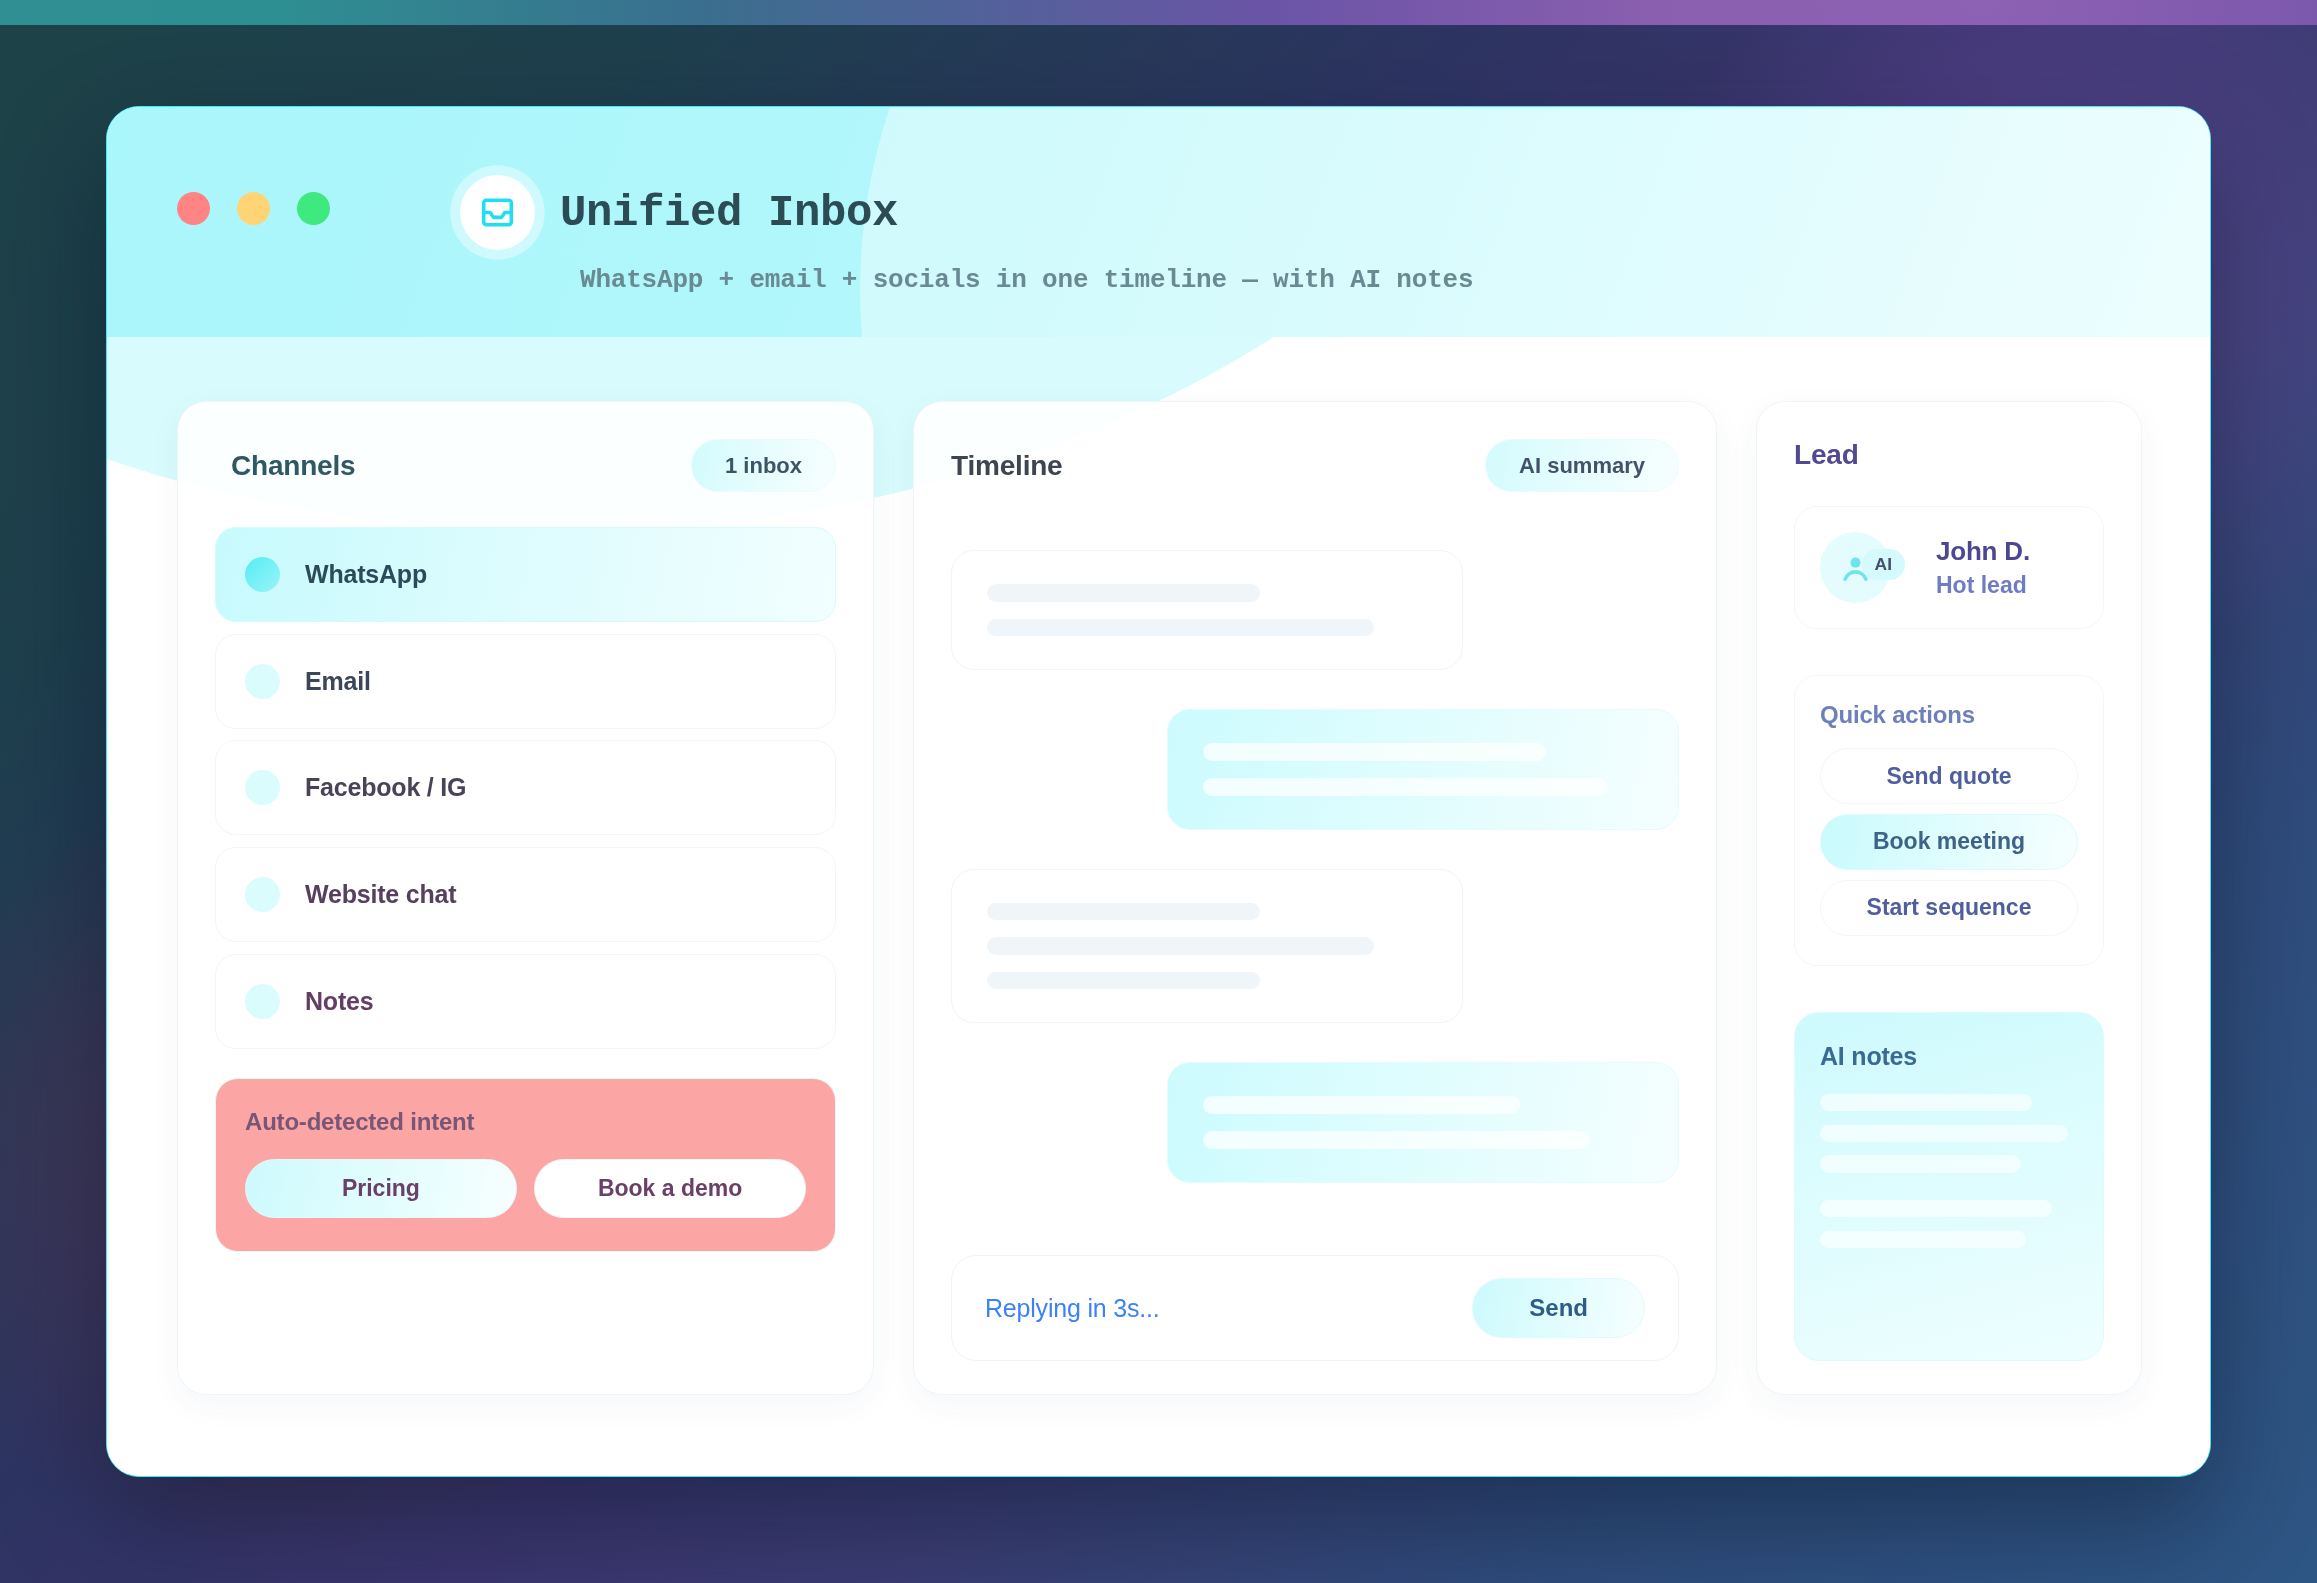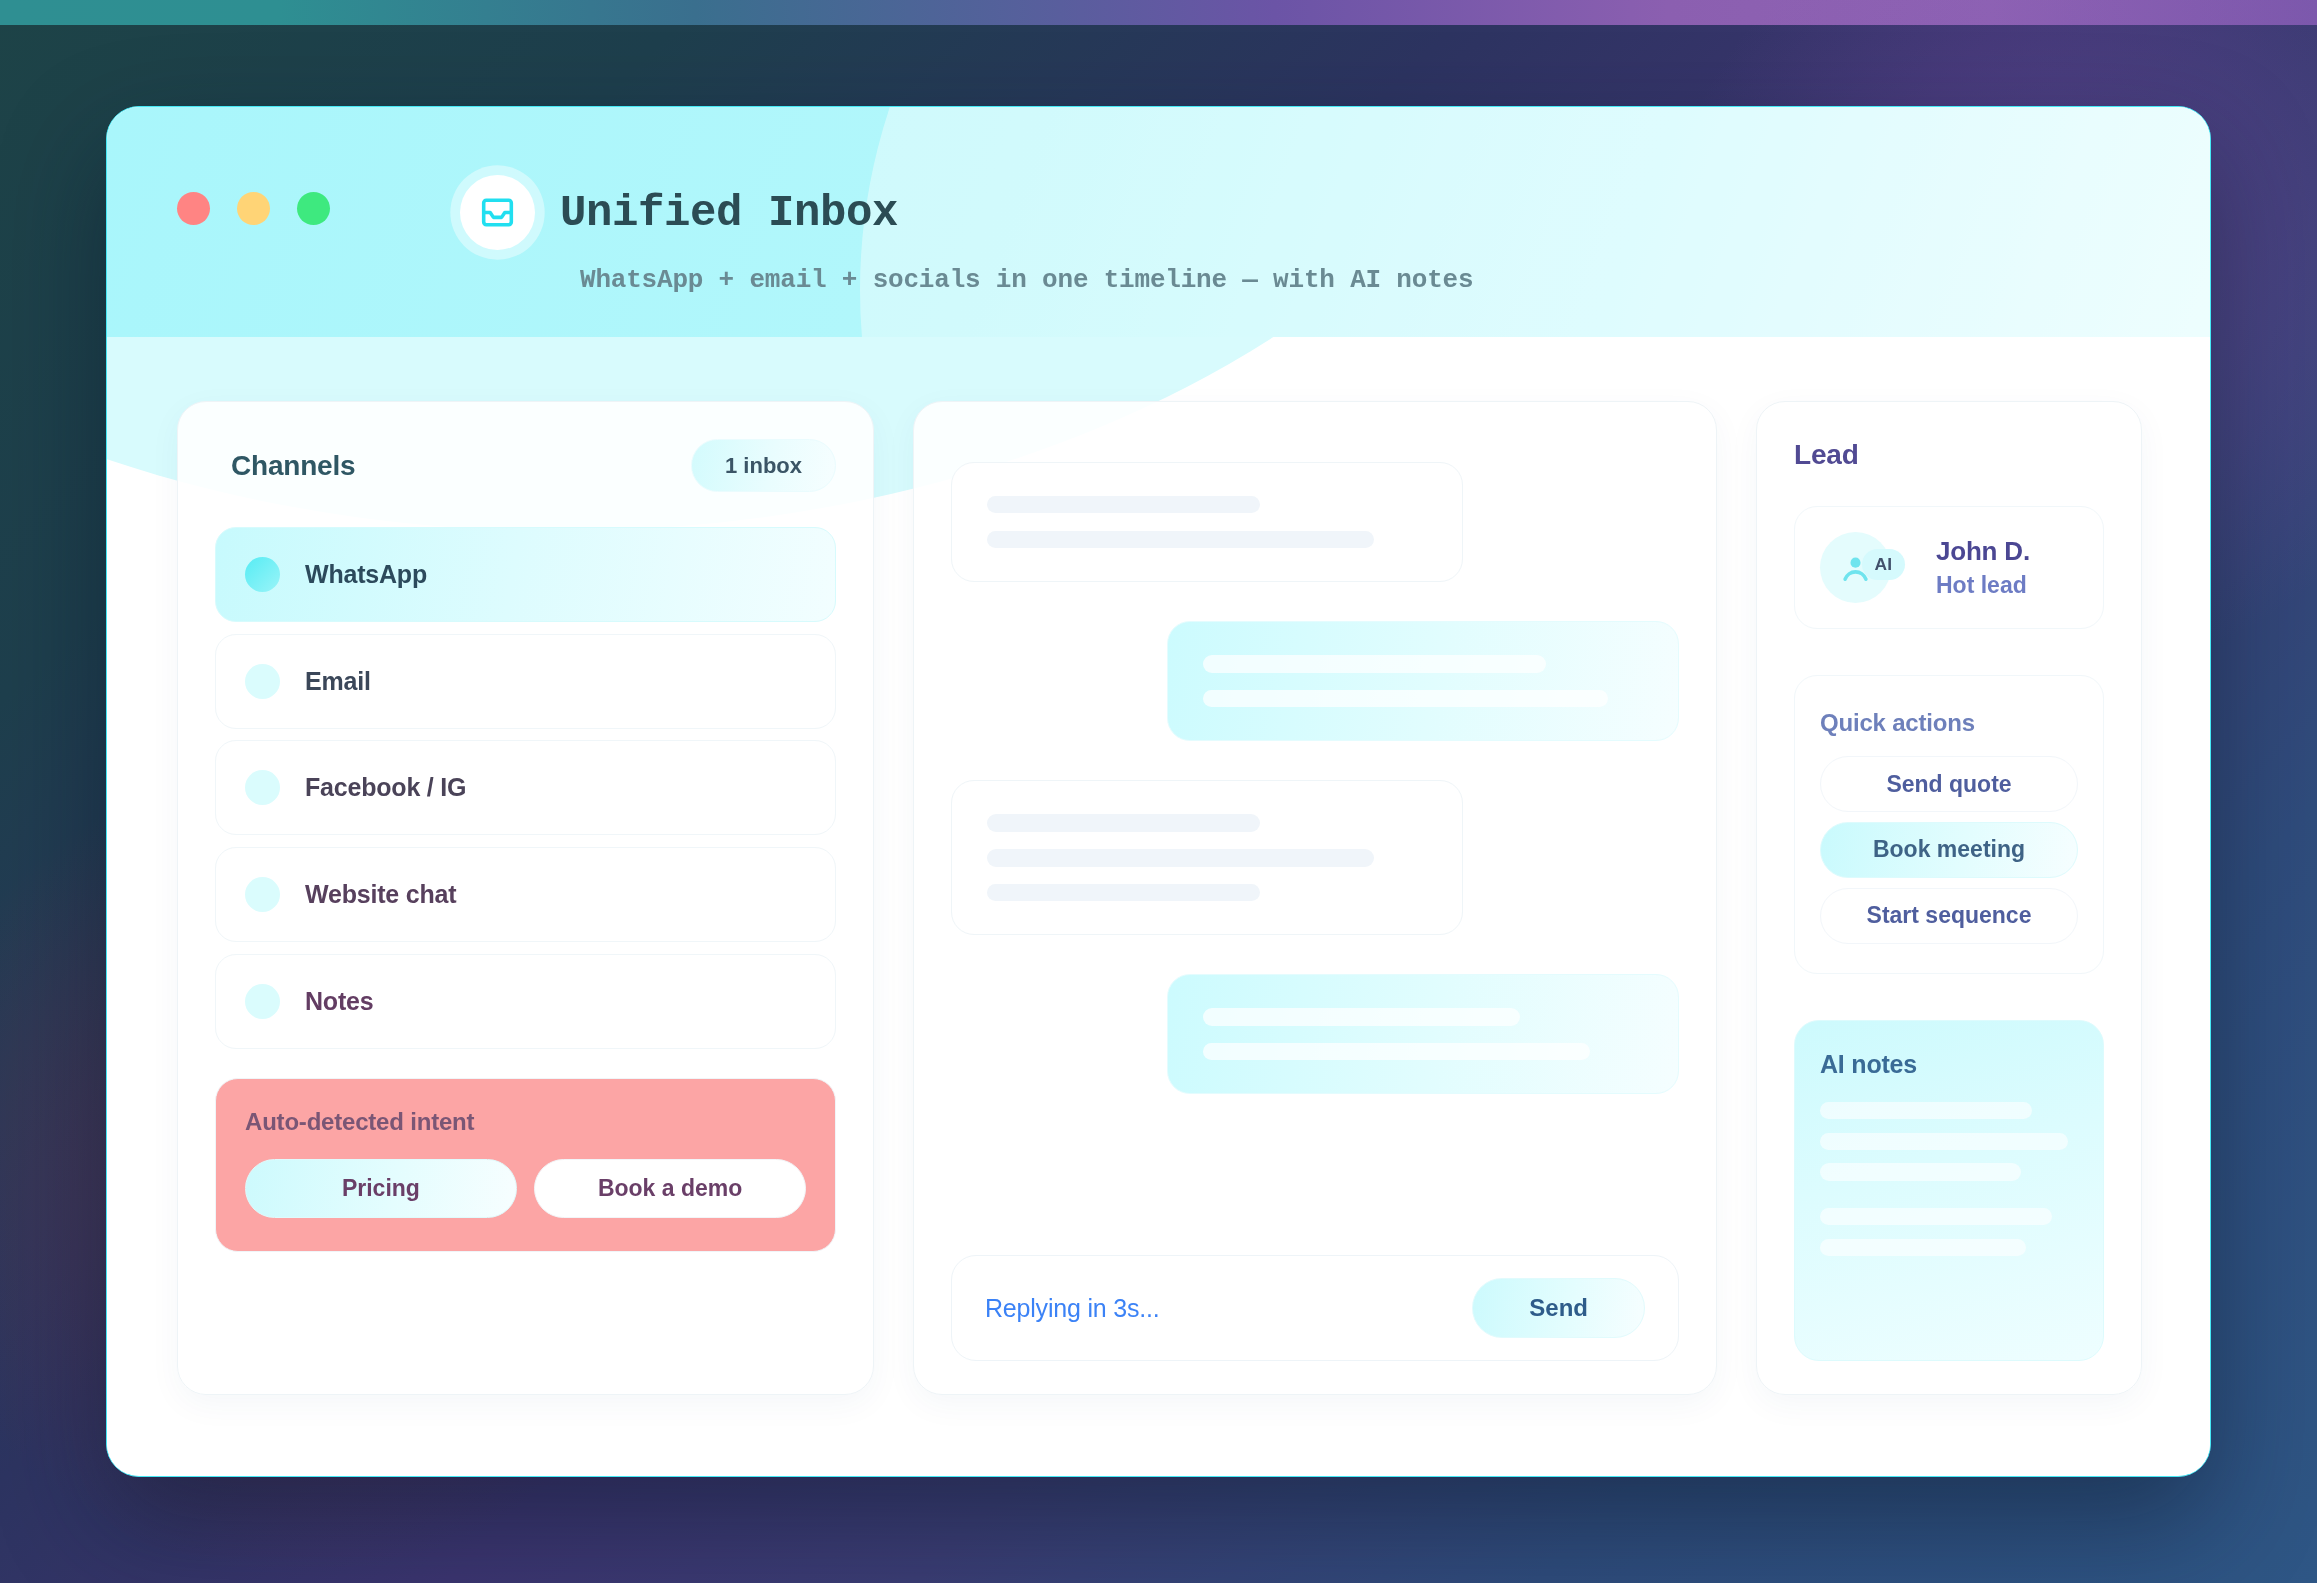--- a/index.html
+++ b/index.html
@@ -328,21 +328,21 @@
   #lead-name {
     font-size: 26px; font-weight: bold; color: #4b4793;
     letter-spacing: -0.2px; margin-bottom: 5.8px;
   }
   #lead-status { font-size: 23px; font-weight: bold; color: #6d7cc4; }
 
   #quick-card {
     border: 1.9px solid #f1f7fa;
     border-radius: 23px;
     background: #ffffff;
-    padding: 33px 25px 29px 25px;
+    padding: 25px 25px 29px 25px;
     margin-bottom: 46px;
   }
   #quick-title {
     font-size: 24px; font-weight: bold; color: #6e80bb;
     margin-bottom: 19.3px; letter-spacing: -0.2px;
   }
   #quick-list { display: flex; flex-direction: column; gap: 9.7px; }
   .quick-btn {
     text-align: center;
     padding: 13.5px 9.7px;
@@ -442,20 +442,24 @@
           <div id="intent-card">
             <div id="intent-title">Auto-detected intent</div>
             <div id="intent-chips">
               <div class="chip on">Pricing</div>
               <div class="chip">Book a demo</div>
             </div>
           </div>
         </div>
 
         <div class="panel" id="panel-timeline">
+          <div class="panel-head">
+            <div class="panel-title" id="timeline-title">Timeline</div>
+            <div class="pill-badge" id="summary-badge">AI summary</div>
+          </div>
 
           <div id="thread">
 
             <div class="bubble-row in">
               <div class="bubble in">
                 <div class="line" style="width:62%"></div>
                 <div class="line" style="width:88%"></div>
               </div>
             </div>
 

